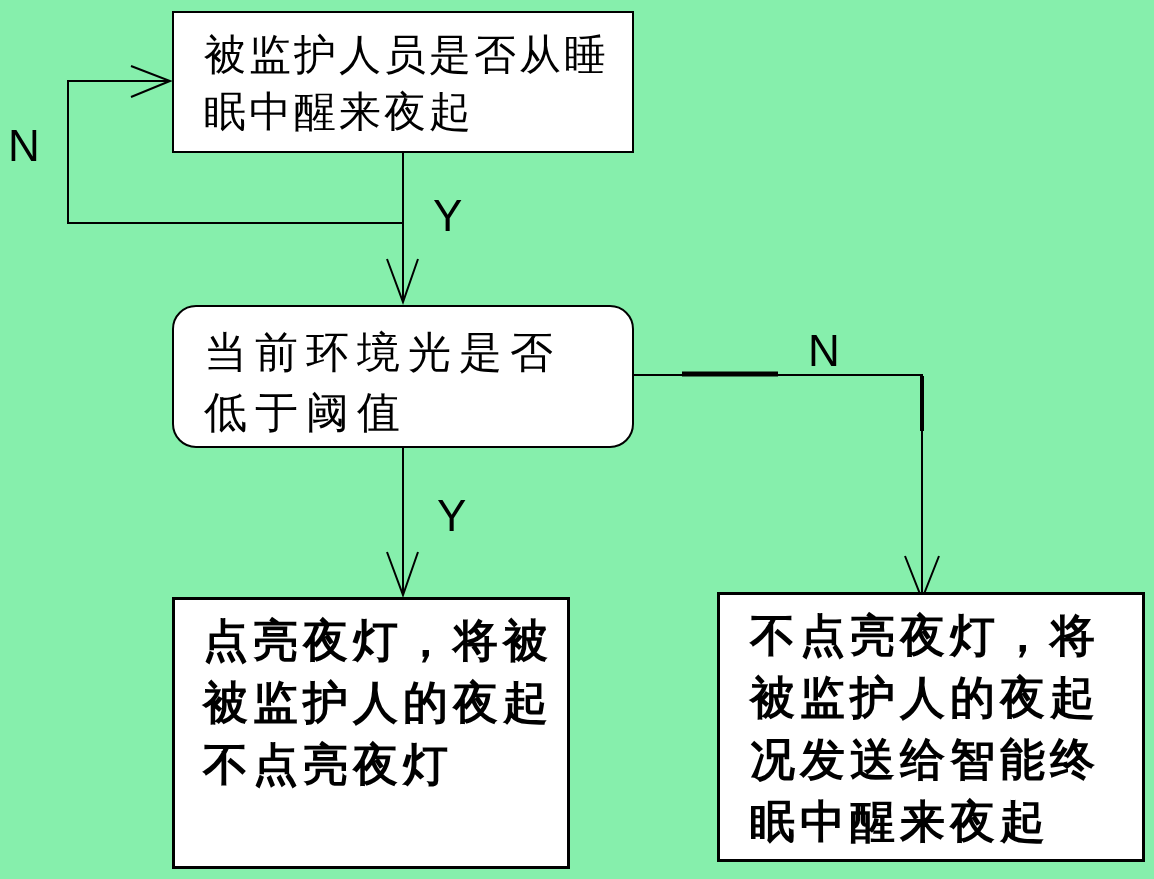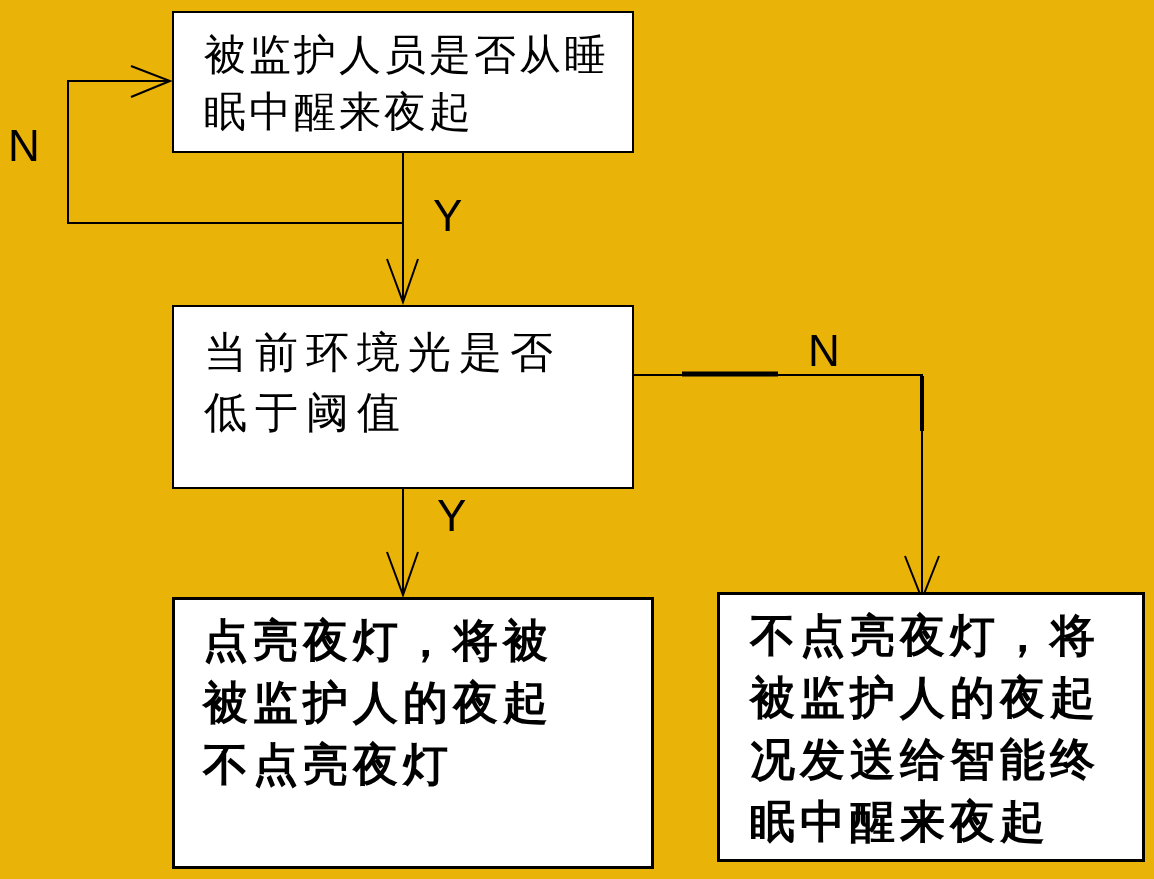--- a/index.html
+++ b/index.html
@@ -4,21 +4,21 @@
 <style>
   html, body {
     margin: 0;
     padding: 0;
     background: #ffffff;
   }
   #canvas {
     position: relative;
     width: 1154px;
     height: 879px;
-    background: #eab308;
+    background: #86efac;
     overflow: hidden;
   }
   #connector-layer {
     position: absolute;
     left: 0;
     top: 0;
     width: 1154px;
     height: 879px;
   }
   .node {
@@ -29,26 +29,26 @@
     color: #000000;
     font-family: "Liberation Serif", "DejaVu Serif", serif;
   }
   .node .line { display: block; }
   #node-check-night-wake {
     left: 172px; top: 11px; width: 462px; height: 142px;
     padding: 14px 0 0 30px;
     font-size: 42px; line-height: 57px; letter-spacing: 3px;
   }
   #node-check-ambient-light {
-    left: 172px; top: 305px; width: 462px; height: 184px;
+    left: 172px; top: 305px; width: 462px; height: 143px;
     padding: 16px 0 0 30px;
-    font-size: 43px; line-height: 60px; letter-spacing: 8px;
+    font-size: 43px; line-height: 60px; letter-spacing: 8px; border-radius: 24px;
   }
   #node-light-on-notify {
-    left: 172px; top: 597px; width: 482px; height: 272px;
+    left: 172px; top: 597px; width: 398px; height: 272px;
     padding: 10px 0 0 28px;
     border-width: 3px;
     font-size: 45px; line-height: 62px; letter-spacing: 5px;
     font-weight: bold;
   }
   #node-light-off-notify {
     left: 717px; top: 592px; width: 428px; height: 270px;
     padding: 10px 0 0 30px;
     border-width: 3px;
     font-size: 45px; line-height: 62px; letter-spacing: 5px;

